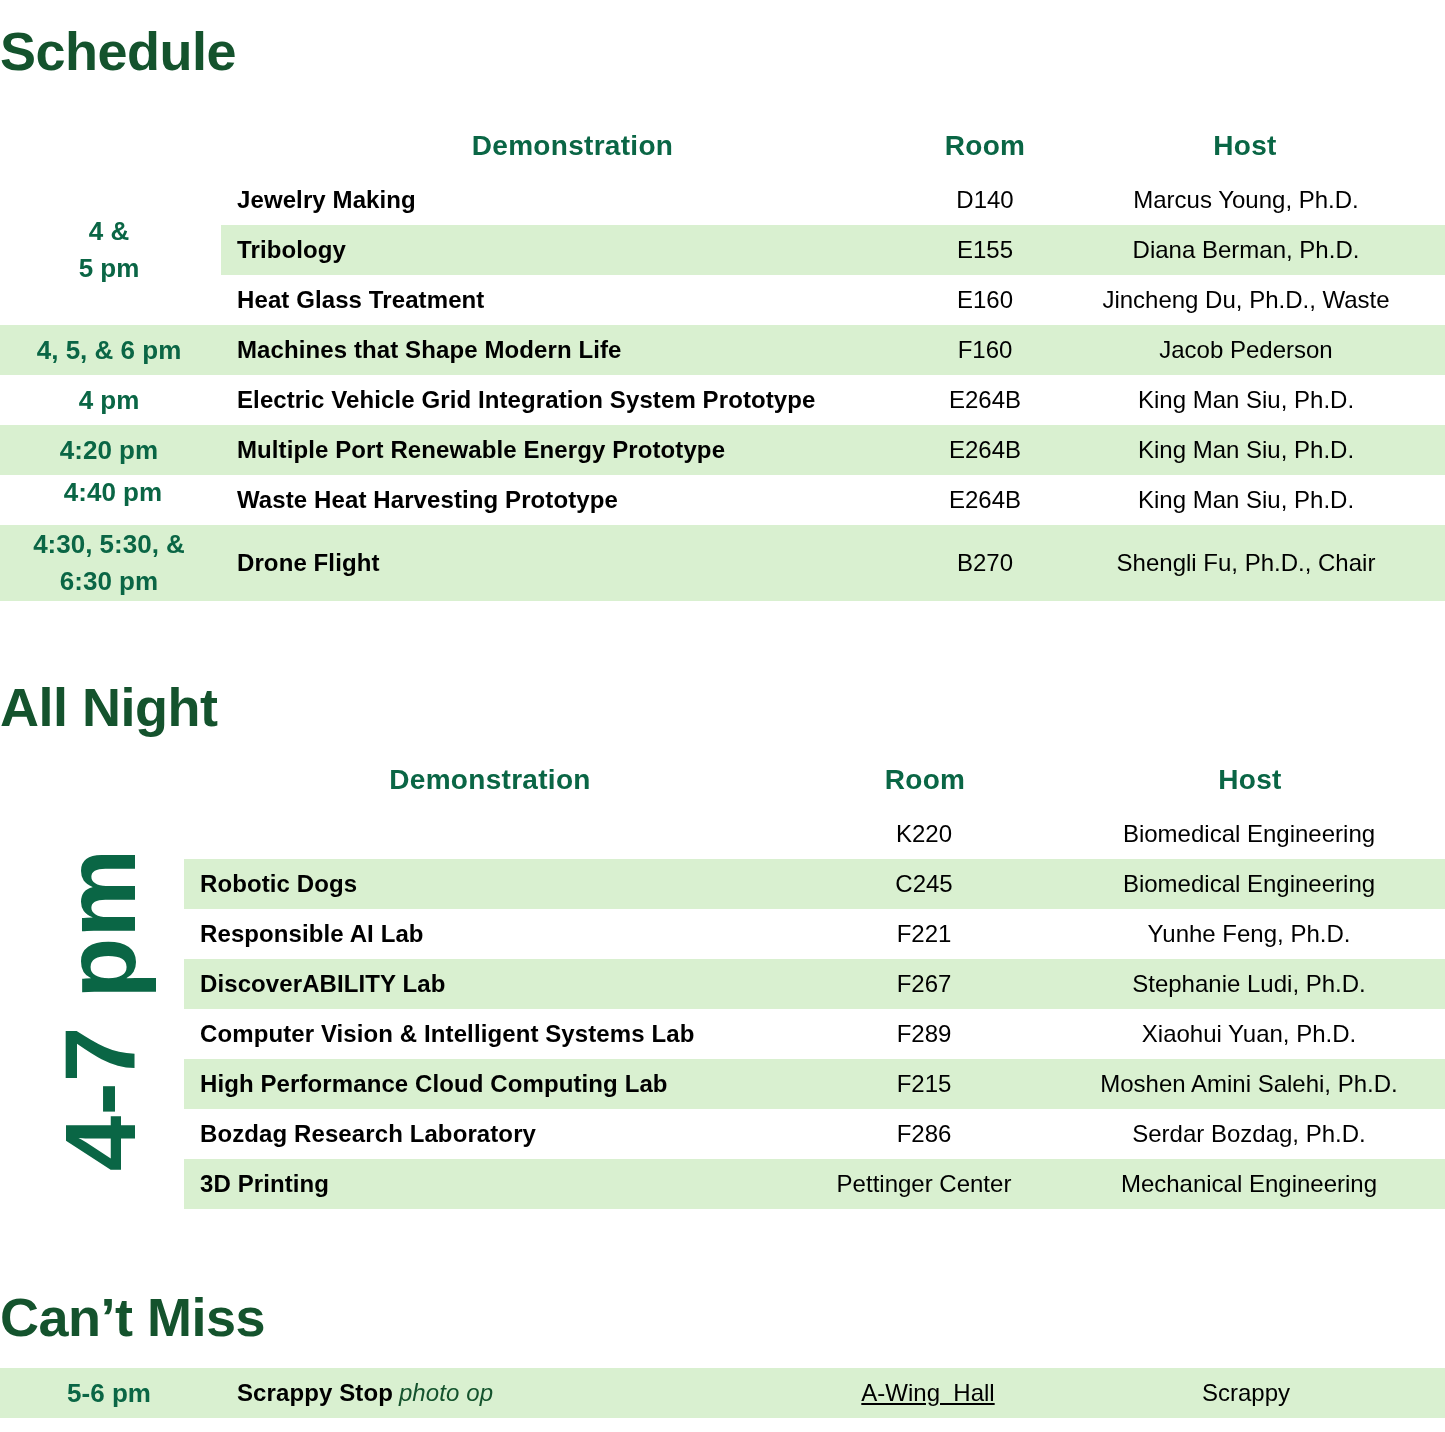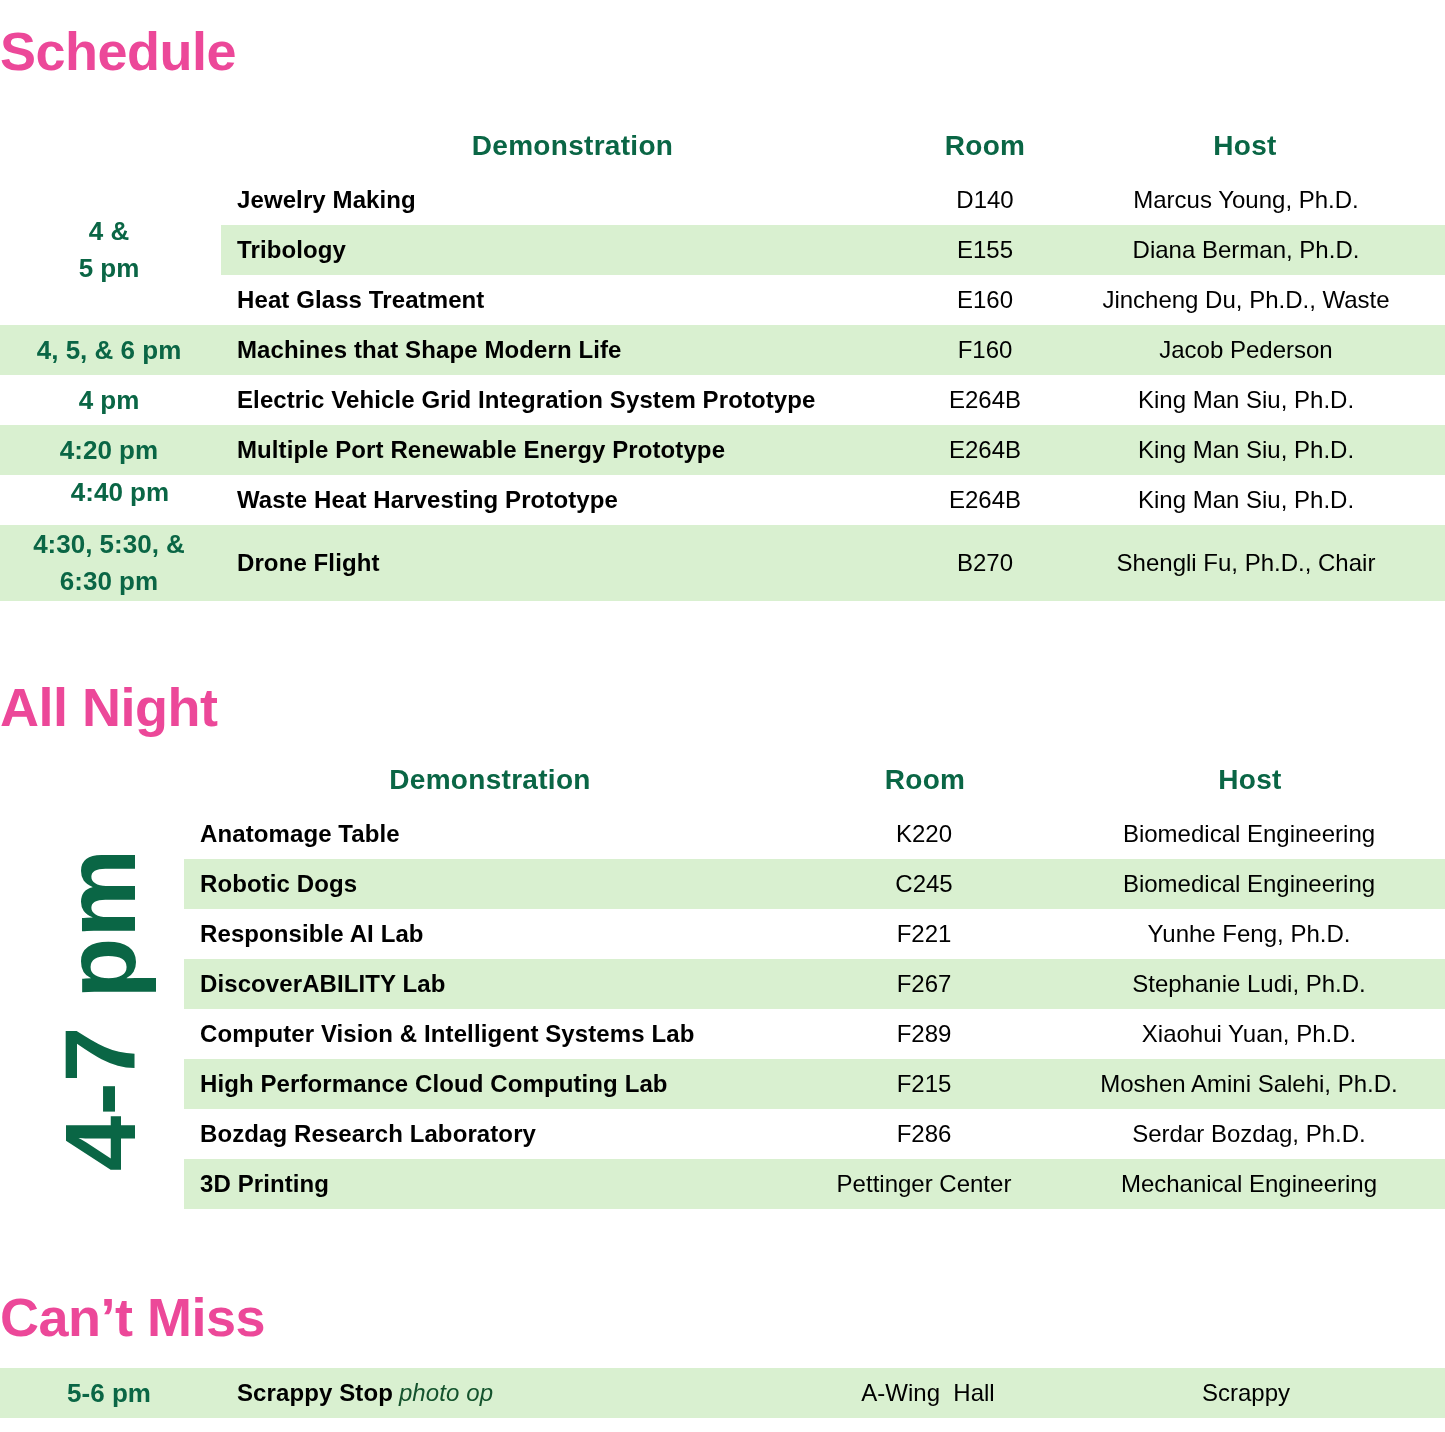--- a/index.html
+++ b/index.html
@@ -3,21 +3,21 @@
 <meta charset="utf-8">
 <style>
   html, body { margin: 0; padding: 0; background: #ffffff; }
   body {
     width: 1445px; height: 1432px; position: relative; overflow: hidden;
     font-family: "Liberation Sans", sans-serif; color: #000;
   }
   .h1 {
     position: absolute; left: 0; margin: 0;
     font-family: "Liberation Sans", sans-serif; font-weight: bold;
-    color: #ec4899; font-size: 54px; letter-spacing: -0.5px; line-height: 1;
+    color: #14532d; font-size: 54px; letter-spacing: -0.5px; line-height: 1;
   }
   .th {
     position: absolute; color: #0a6645; font-weight: bold; font-size: 28px;
     text-align: center; line-height: 1; letter-spacing: 0.3px;
   }
   .row {
     position: absolute; height: 50px;
   }
   .row.alt { background: #d9f0d0; }
   .cell {
@@ -82,21 +82,21 @@
   <div class="cell center" style="left:925px; width:120px;">E264B</div>
   <div class="cell center" style="left:1071px; width:350px;">King Man Siu, Ph.D.</div>
 </div>
 <div class="row alt" style="left:0; width:1445px; top:425px;">
   <div class="time" style="left:0; width:218px; height:50px;">4:20 pm</div>
   <div class="cell demo" style="left:237px;">Multiple Port Renewable Energy Prototype</div>
   <div class="cell center" style="left:925px; width:120px;">E264B</div>
   <div class="cell center" style="left:1071px; width:350px;">King Man Siu, Ph.D.</div>
 </div>
 <div class="row" style="left:0; width:1445px; top:475px;">
-  <div class="time" style="left:11px; width:218px; height:34px;">4:40 pm</div>
+  <div class="time" style="left:4px; width:218px; height:34px;">4:40 pm</div>
   <div class="cell demo" style="left:237px;">Waste Heat Harvesting Prototype</div>
   <div class="cell center" style="left:925px; width:120px;">E264B</div>
   <div class="cell center" style="left:1071px; width:350px;">King Man Siu, Ph.D.</div>
 </div>
 <div class="row alt" style="left:0; width:1445px; top:525px; height:76px;">
   <div class="time" style="left:0; width:218px; height:76px; flex-direction:column;">
     <span>4:30, 5:30, &amp;</span>
     <span>6:30 pm</span>
   </div>
   <div class="cell demo" style="left:237px; height:76px;">Drone Flight</div>
@@ -108,21 +108,20 @@
 
 <div class="th" style="left:320px; width:340px; top:766px;">Demonstration</div>
 <div class="th" style="left:860px; width:130px; top:766px;">Room</div>
 <div class="th" style="left:1115px; width:270px; top:766px;">Host</div>
 
 <div class="vert">
   <span>4-7 pm</span>
 </div>
 
 <div class="row" style="left:184px; width:1261px; top:809px;">
-  <div class="cell demo" style="left:16px;">Anatomage Table</div>
   <div class="cell center" style="left:620px; width:240px;">K220</div>
   <div class="cell center" style="left:880px; width:370px;">Biomedical Engineering</div>
 </div>
 <div class="row alt" style="left:184px; width:1261px; top:859px;">
   <div class="cell demo" style="left:16px;">Robotic Dogs</div>
   <div class="cell center" style="left:620px; width:240px;">C245</div>
   <div class="cell center" style="left:880px; width:370px;">Biomedical Engineering</div>
 </div>
 <div class="row" style="left:184px; width:1261px; top:909px;">
   <div class="cell demo" style="left:16px;">Responsible AI Lab</div>
@@ -156,15 +155,15 @@
 </div>
 
 <h1 class="h1" style="top:1290px;">Can’t Miss</h1>
 
 <div class="row alt" style="left:0; width:1445px; top:1368px;">
   <div class="time" style="left:0; width:218px; height:50px;">5-6 pm</div>
   <div class="cell demo" style="left:237px;">
     <span>Scrappy Stop</span>
     <span class="italic-note">photo op</span>
   </div>
-  <div class="cell center" style="left:808px; width:240px; white-space:pre;">A-Wing  Hall</div>
+  <div class="cell center" style="left:808px; width:240px; white-space:pre;text-decoration:underline;">A-Wing  Hall</div>
   <div class="cell center" style="left:1071px; width:350px;">Scrappy</div>
 </div>
 
 </body></html>

